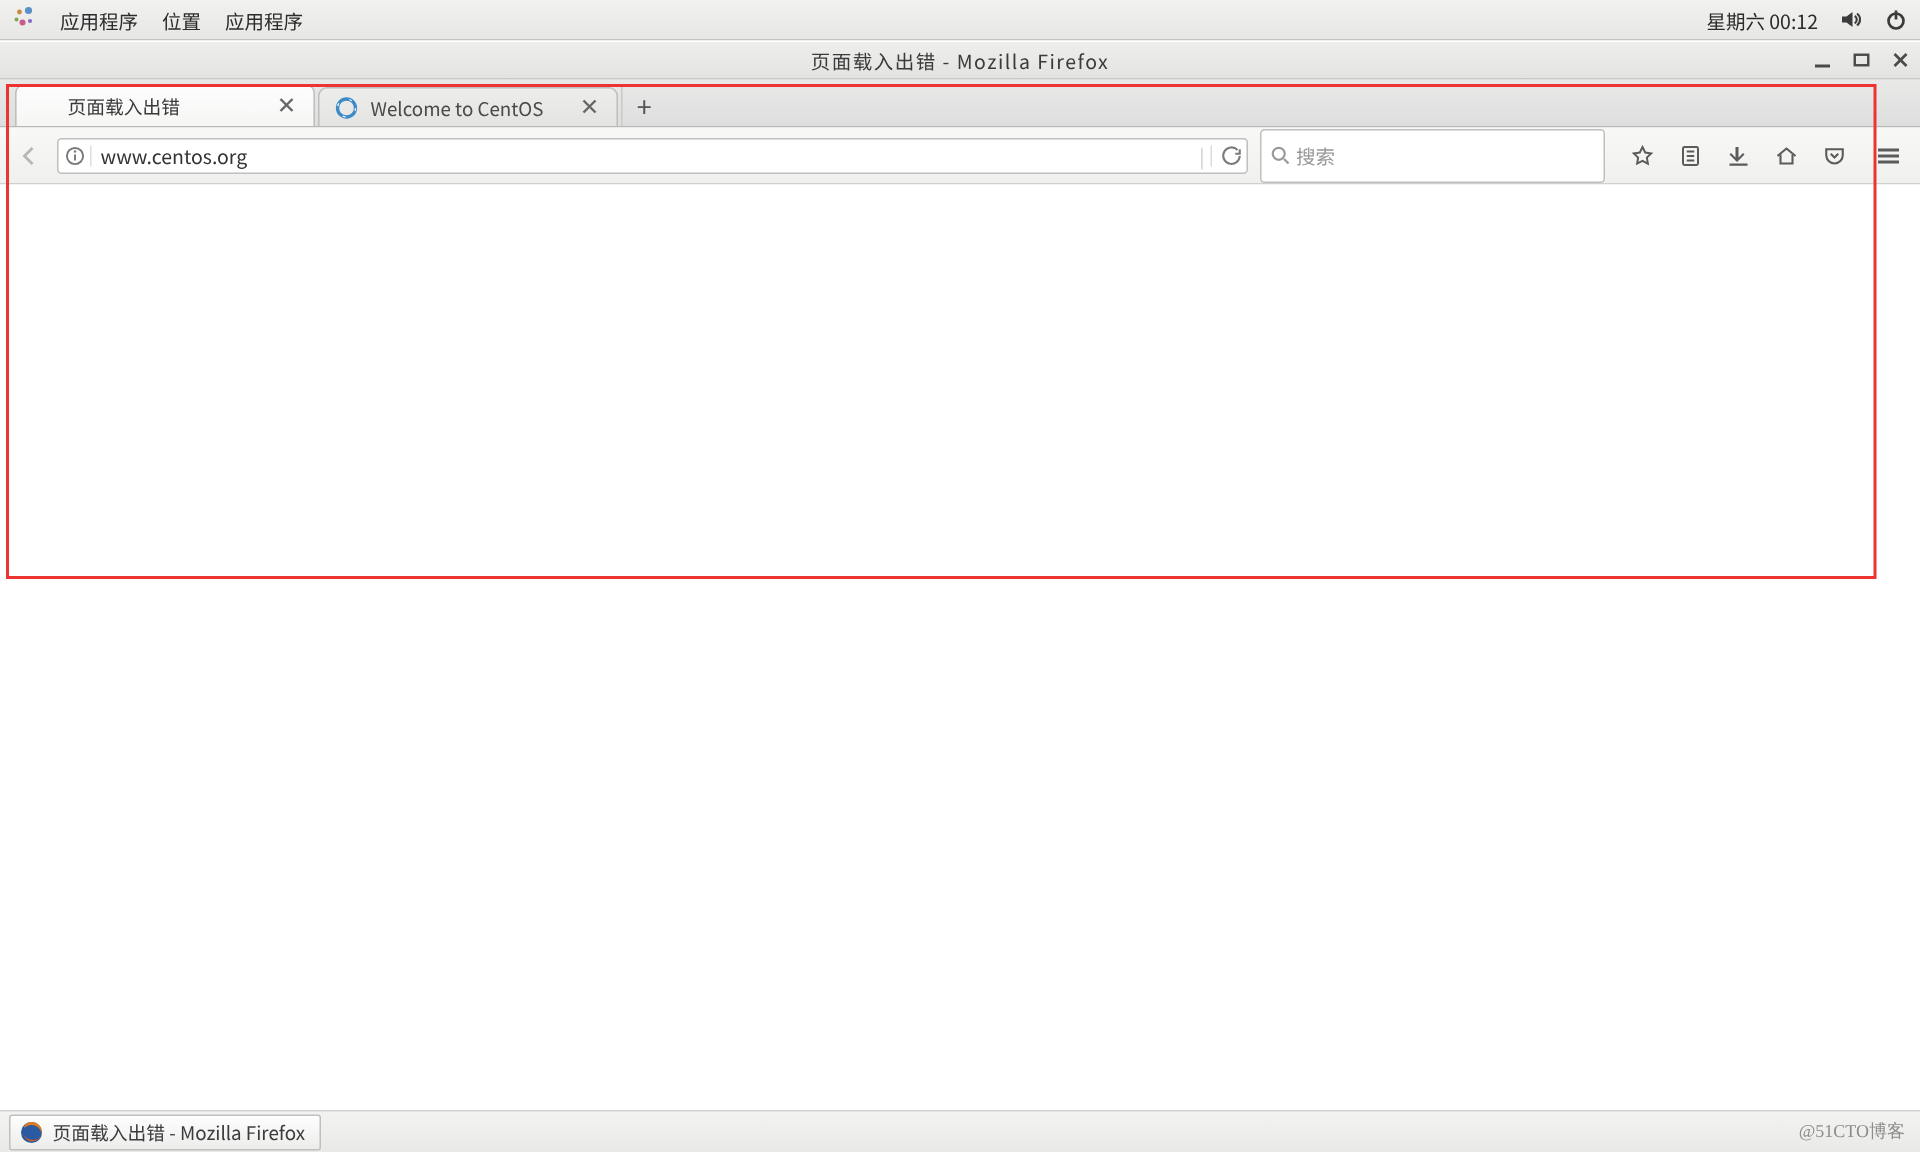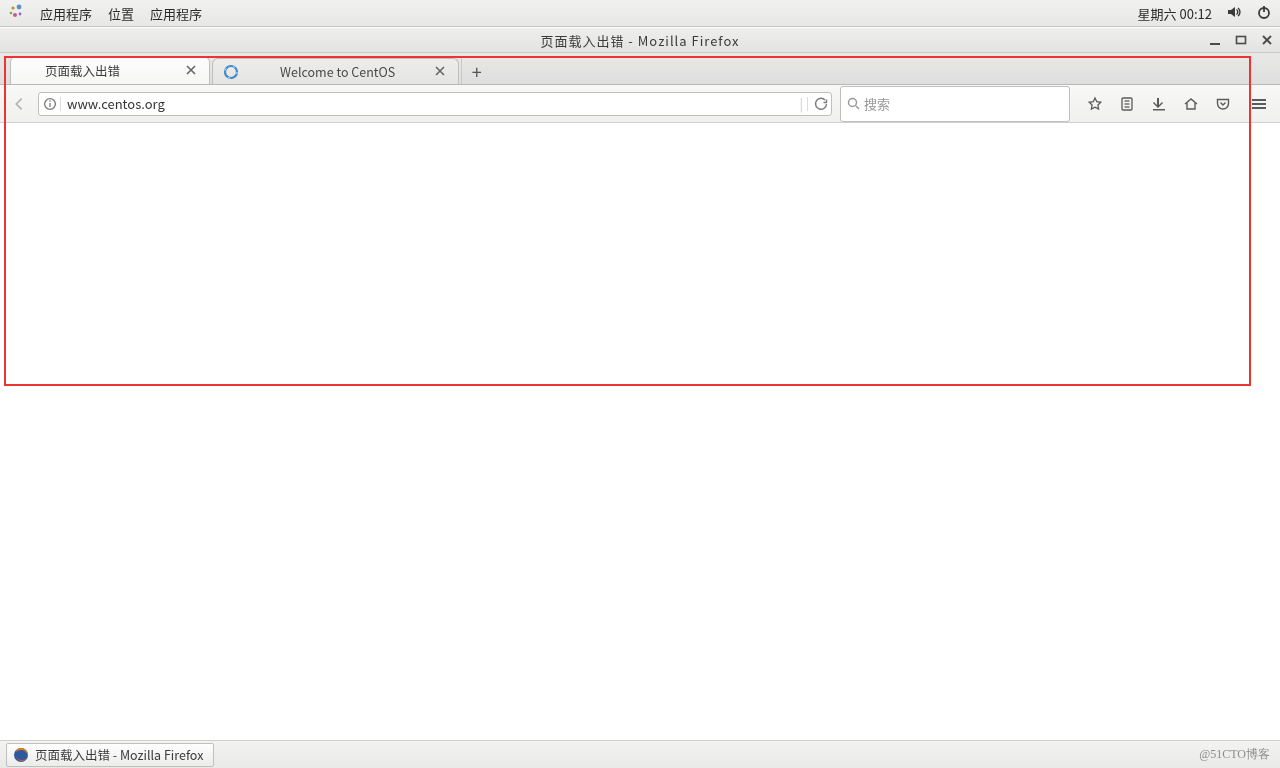--- a/index.html
+++ b/index.html
@@ -6,21 +6,21 @@
   html, body { width: 1280px; height: 768px; overflow: hidden; background: #fff; }
 
   
   .topbar {
     height: 27px; background: linear-gradient(#f1f1f0, #e7e7e6);
     border-bottom: 1px solid #c4c4c4;
     display: flex; align-items: center; font-size: 13px; color: #2b2b2b;
     padding: 0 8px;
   }
   .topbar .left { display: flex; align-items: flex-start; gap: 16px; }
-  .topbar .right { margin-left: auto; display: flex; align-items: flex-start; gap: 14px; }
+  .topbar .right { margin-left: auto; display: flex; align-items: center; gap: 14px; }
   .foot-icon { width: 16px; height: 16px; }
 
   
   .wm-title {
     height: 26px; background: linear-gradient(#eeeeed, #e3e3e2);
     border-top: 1px solid #fff; border-bottom: 1px solid #c9c9c8;
     display: flex; align-items: center; justify-content: center;
     font-size: 13px; color: #3b3b3b; position: relative;
   }
   .wm-controls { position: absolute; right: 6px; top: 0; height: 100%; display: flex; align-items: center; gap: 12px; }
@@ -40,21 +40,21 @@
   }
   .tab {
     height: 28px; min-width: 200px; background: linear-gradient(#f9f9f8,#f0f0ef);
     border: 1px solid #bfbfbe; border-bottom: none;
     border-top-left-radius: 6px; border-top-right-radius: 6px;
     display: flex; align-items: center; padding: 0 10px;
     font-size: 12.5px; color: #3a3a3a; position: relative; margin-right: 2px;
     cursor: default;
   }
   .tab.active { background: linear-gradient(#fdfdfd,#f6f6f5); z-index: 2; }
-  .tab.inactive { background: linear-gradient(#ededec,#e4e4e3); color: #4a4a4a; height: 26px; gap: 33px; }
+  .tab.inactive { background: linear-gradient(#ededec,#e4e4e3); color: #4a4a4a; height: 26px; }
   .tab .favicon { width: 16px; height: 16px; margin-right: 8px; }
   .tab .title { flex: 1; white-space: nowrap; overflow: hidden; text-overflow: ellipsis; }
   .tab .close { width: 14px; height: 14px; color: #666; margin-left: 6px; }
   .newtab { width: 30px; height: 26px; display: flex; align-items: center; justify-content: center; color: #555; font-size: 18px; cursor: default; border-left:1px solid #c9c9c8;}
 
   
   .navbar {
     height: 38px; background: linear-gradient(#f8f8f7,#f0f0ef);
     border-bottom: 1px solid #d0d0cf;
     display: flex; align-items: center; padding: 0 8px; gap: 8px;

